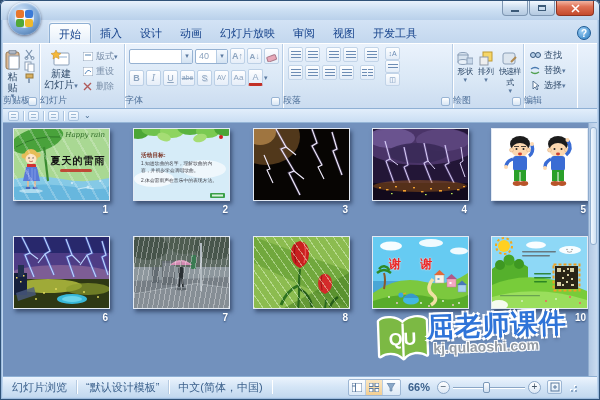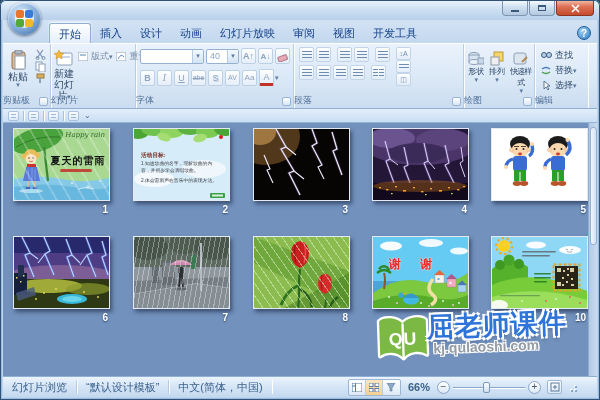--- a/index.html
+++ b/index.html
@@ -158,21 +158,21 @@
       <span class="tab">视图</span>
       <span class="tab">开发工具</span>
     </div>
     <div class="helpbtn">
         <span>?</span>
       </div>
   </div>
 
   <div class="ribbon">
 
-    <div class="grp" style="width:48px">
+    <div class="grp" style="width:37px">
       <div style="display:flex;padding:2px 1px">
         <div class="bigbtn" style="width:32px">
           <svg width="17" height="21">
             <rect x="2" y="2" width="13" height="17" rx="2" fill="#d9b896" stroke="#9a7a50"></rect>
             <rect x="5" y="0" width="7" height="4" rx="1" fill="#b0b8c4" stroke="#788494"></rect>
             <rect x="5" y="6" width="10" height="13" fill="#fff" stroke="#8ca0b8"></rect>
           </svg>
           <span>粘贴</span>
           <span class="arrow">▾</span>
         </div>
@@ -206,21 +206,21 @@
       <div style="display:flex;padding:2px 0 0 3px">
         <div class="bigbtn" style="width:36px">
           <svg width="20" height="18">
             <rect x="3" y="3" width="15" height="12" rx="1" fill="#fff" stroke="#8ca0b8"></rect>
             <rect x="5" y="6" width="11" height="2" fill="#c8d8ea"></rect>
             <path d="M5,0 L6.5,3 L10,3.5 L7.5,5.5 L8,9 L5,7 L2,9 L2.5,5.5 L0,3.5 L3.5,3 Z" fill="#f4b83a" stroke="#c88a20" stroke-width=".5"></path>
           </svg>
           <span>新建</span>
           <span><span>幻灯片</span><span class="arrow" style="display:inline">▾</span></span>
         </div>
-        <div style="display:flex;flex-direction:row;padding-top:3px">
+        <div style="display:flex;flex-direction:column;padding-top:3px">
           <div class="smallrow">
             <span class="mini">
                 <svg width="10" height="9">
                   <rect x="0" y="0" width="10" height="9" fill="#fff" stroke="#8ca0b8"></rect>
                   <rect x="2" y="2" width="6" height="2" fill="#a8c0d8"></rect>
                 </svg>
               </span>
             <span>版式</span>
               <span class="arrow">▾</span>
           </div>

